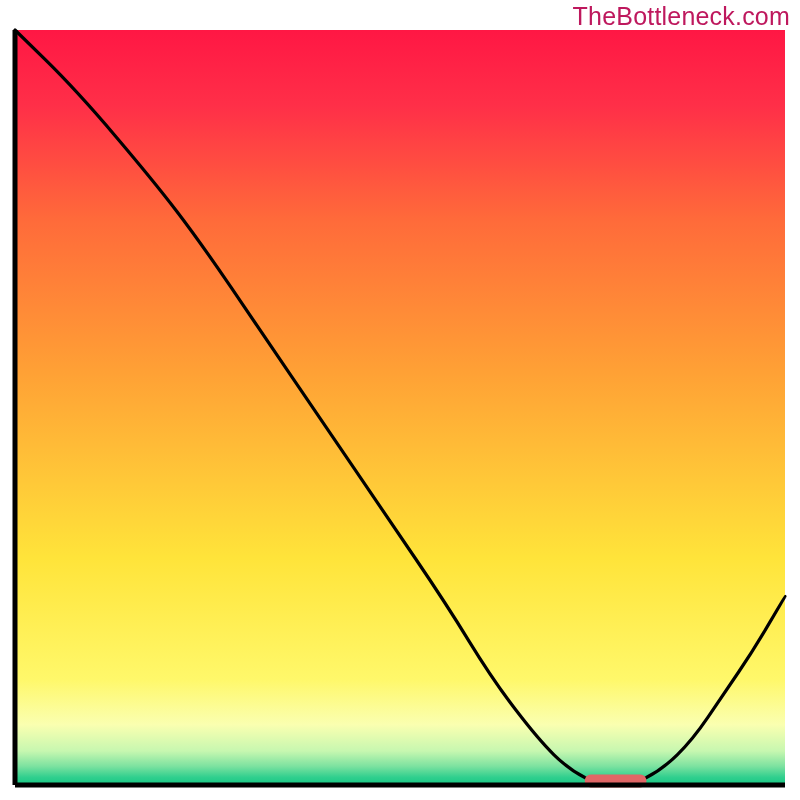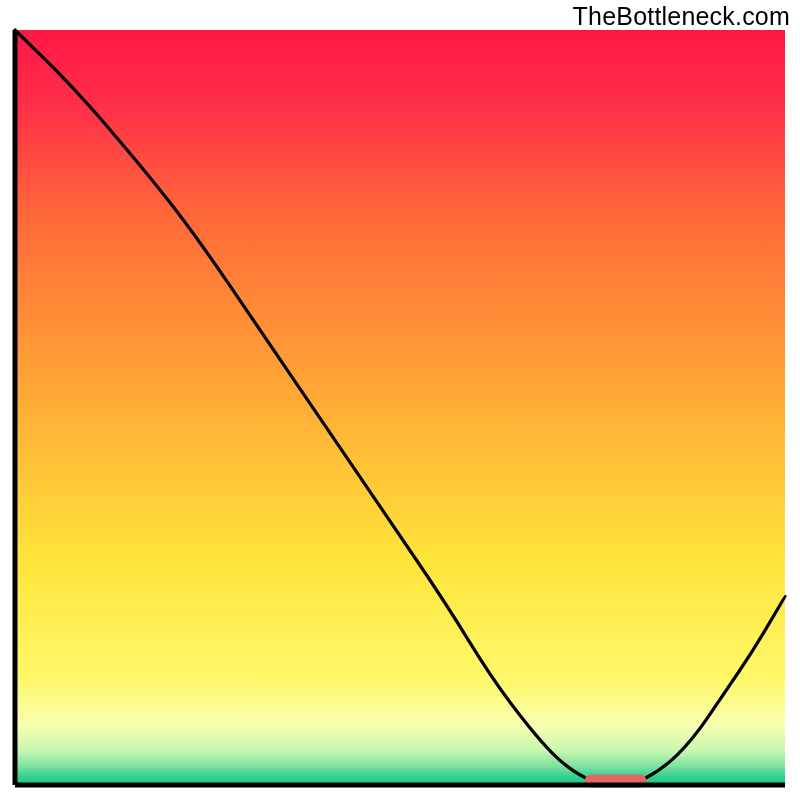--- a/index.html
+++ b/index.html
@@ -15,21 +15,21 @@
     width: 800px;
     height: 800px;
   }
   .watermark {
     position: absolute;
     top: 2px;
     right: 10px;
     font-family: Arial, Helvetica, sans-serif;
     font-size: 25px;
     font-weight: 400;
-    color: #000000;
+    color: #be185d;
     letter-spacing: 0.2px;
   }
   svg {
     display: block;
   }
 </style>
 </head>
 <body>
 
 <div class="frame">

